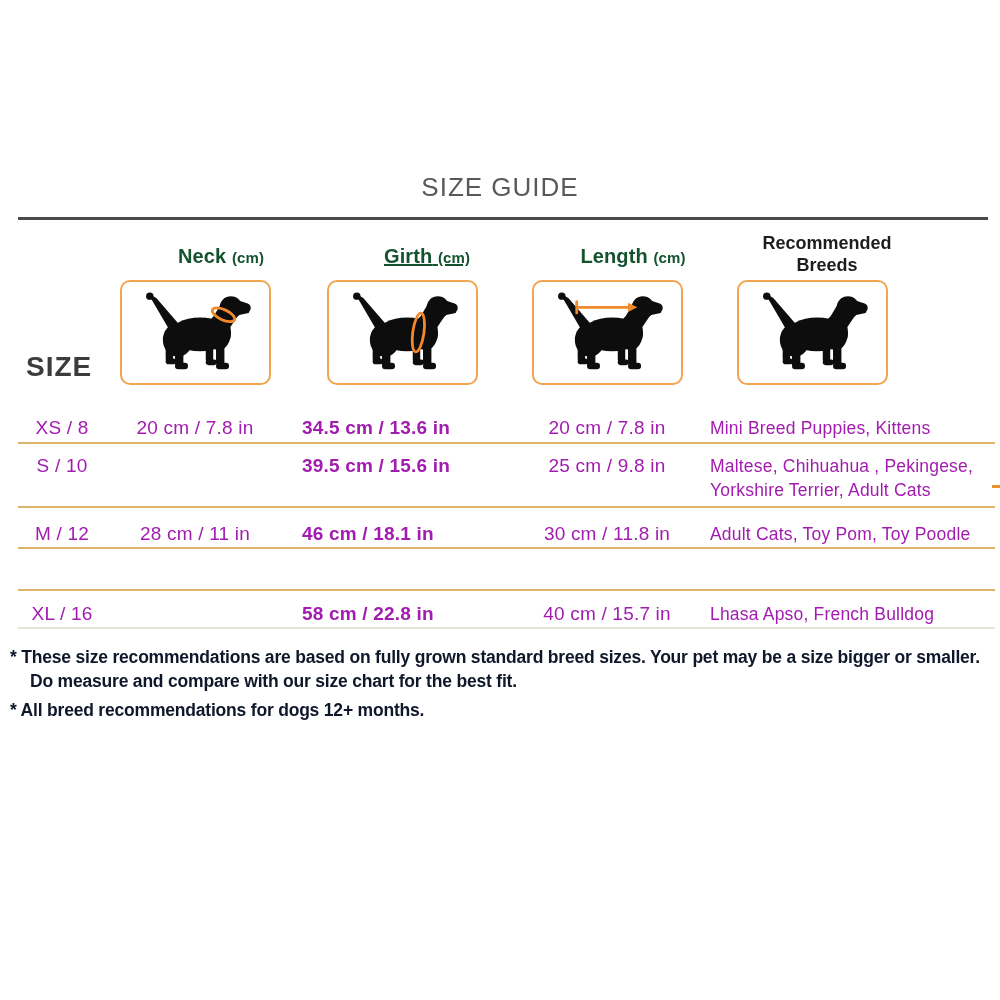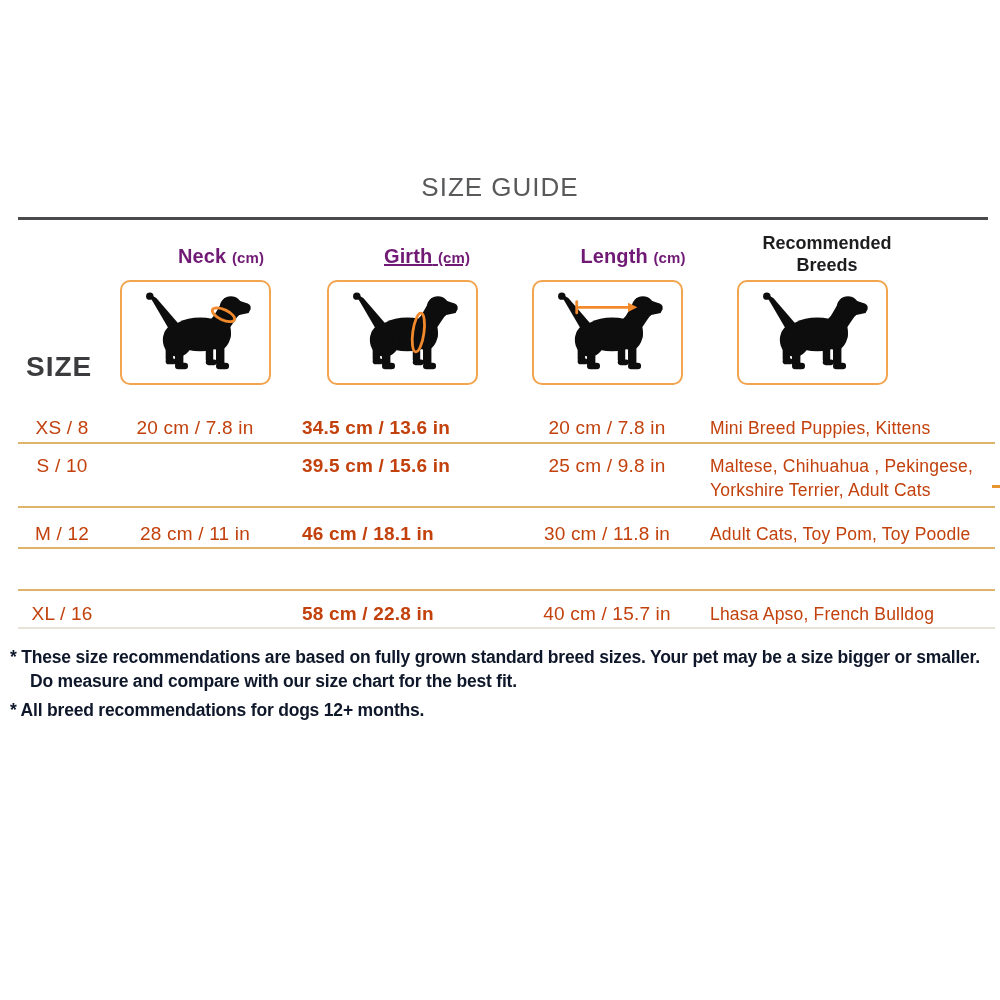--- a/index.html
+++ b/index.html
@@ -10,21 +10,21 @@
   .abs{position:absolute;margin-top:44px;}
   
   #title{
     top:128px;left:0;width:1000px;text-align:center;
     font-size:26px;font-weight:400;color:#58595b;letter-spacing:1px;
   }
   #top-rule{top:173px;left:18px;width:970px;height:3px;background:#4a4a4c;}
   
   .col-head{
     top:201px;width:200px;text-align:center;
-    font-size:20px;font-weight:700;color:#701a75;letter-spacing:0.1px;
+    font-size:20px;font-weight:700;color:#14532d;letter-spacing:0.1px;
   }
   .col-head .unit{font-size:15px;font-weight:700;}
   #h-neck{left:121px;}
   #h-girth{left:327px;text-decoration:underline;}
   #h-length{left:533px;}
   #h-breeds{
     top:188px;left:742px;width:170px;text-align:center;
     font-size:18px;font-weight:700;color:#1d1d1f;line-height:22px;
   }
   
@@ -38,21 +38,21 @@
   #box-breeds{left:737px;}
   .dog-svg{position:absolute;left:2px;top:2px;width:143px;height:97px;}
   .mark{fill:none;stroke:#f2892b;stroke-width:3;stroke-linecap:round;}
   
   #size-label{
     top:307px;left:26px;font-size:28px;font-weight:700;
     color:#3c3c3e;letter-spacing:1px;
   }
   
   .row{left:0;width:1000px;height:24px;}
-  .cell{position:absolute;top:0;font-size:19px;line-height:24px;color:#c2410c;letter-spacing:0.2px;}
+  .cell{position:absolute;top:0;font-size:19px;line-height:24px;color:#a21caf;letter-spacing:0.2px;}
   .c-size{left:17px;width:90px;text-align:center;}
   .c-neck{left:95px;width:200px;text-align:center;}
   .c-girth{left:302px;width:200px;font-weight:bold;}
   .c-length{left:507px;width:200px;text-align:center;}
   .c-breeds{left:710px;width:292px;text-align:left;font-size:17.5px;line-height:24px;}
   .divider{left:18px;width:977px;height:2px;background:#ddb469;}
   .divider.faint{background:#e7e3d8;}
   
   #edge-mark{top:441px;left:992px;width:8px;height:3px;background:#e8952f;}
   

